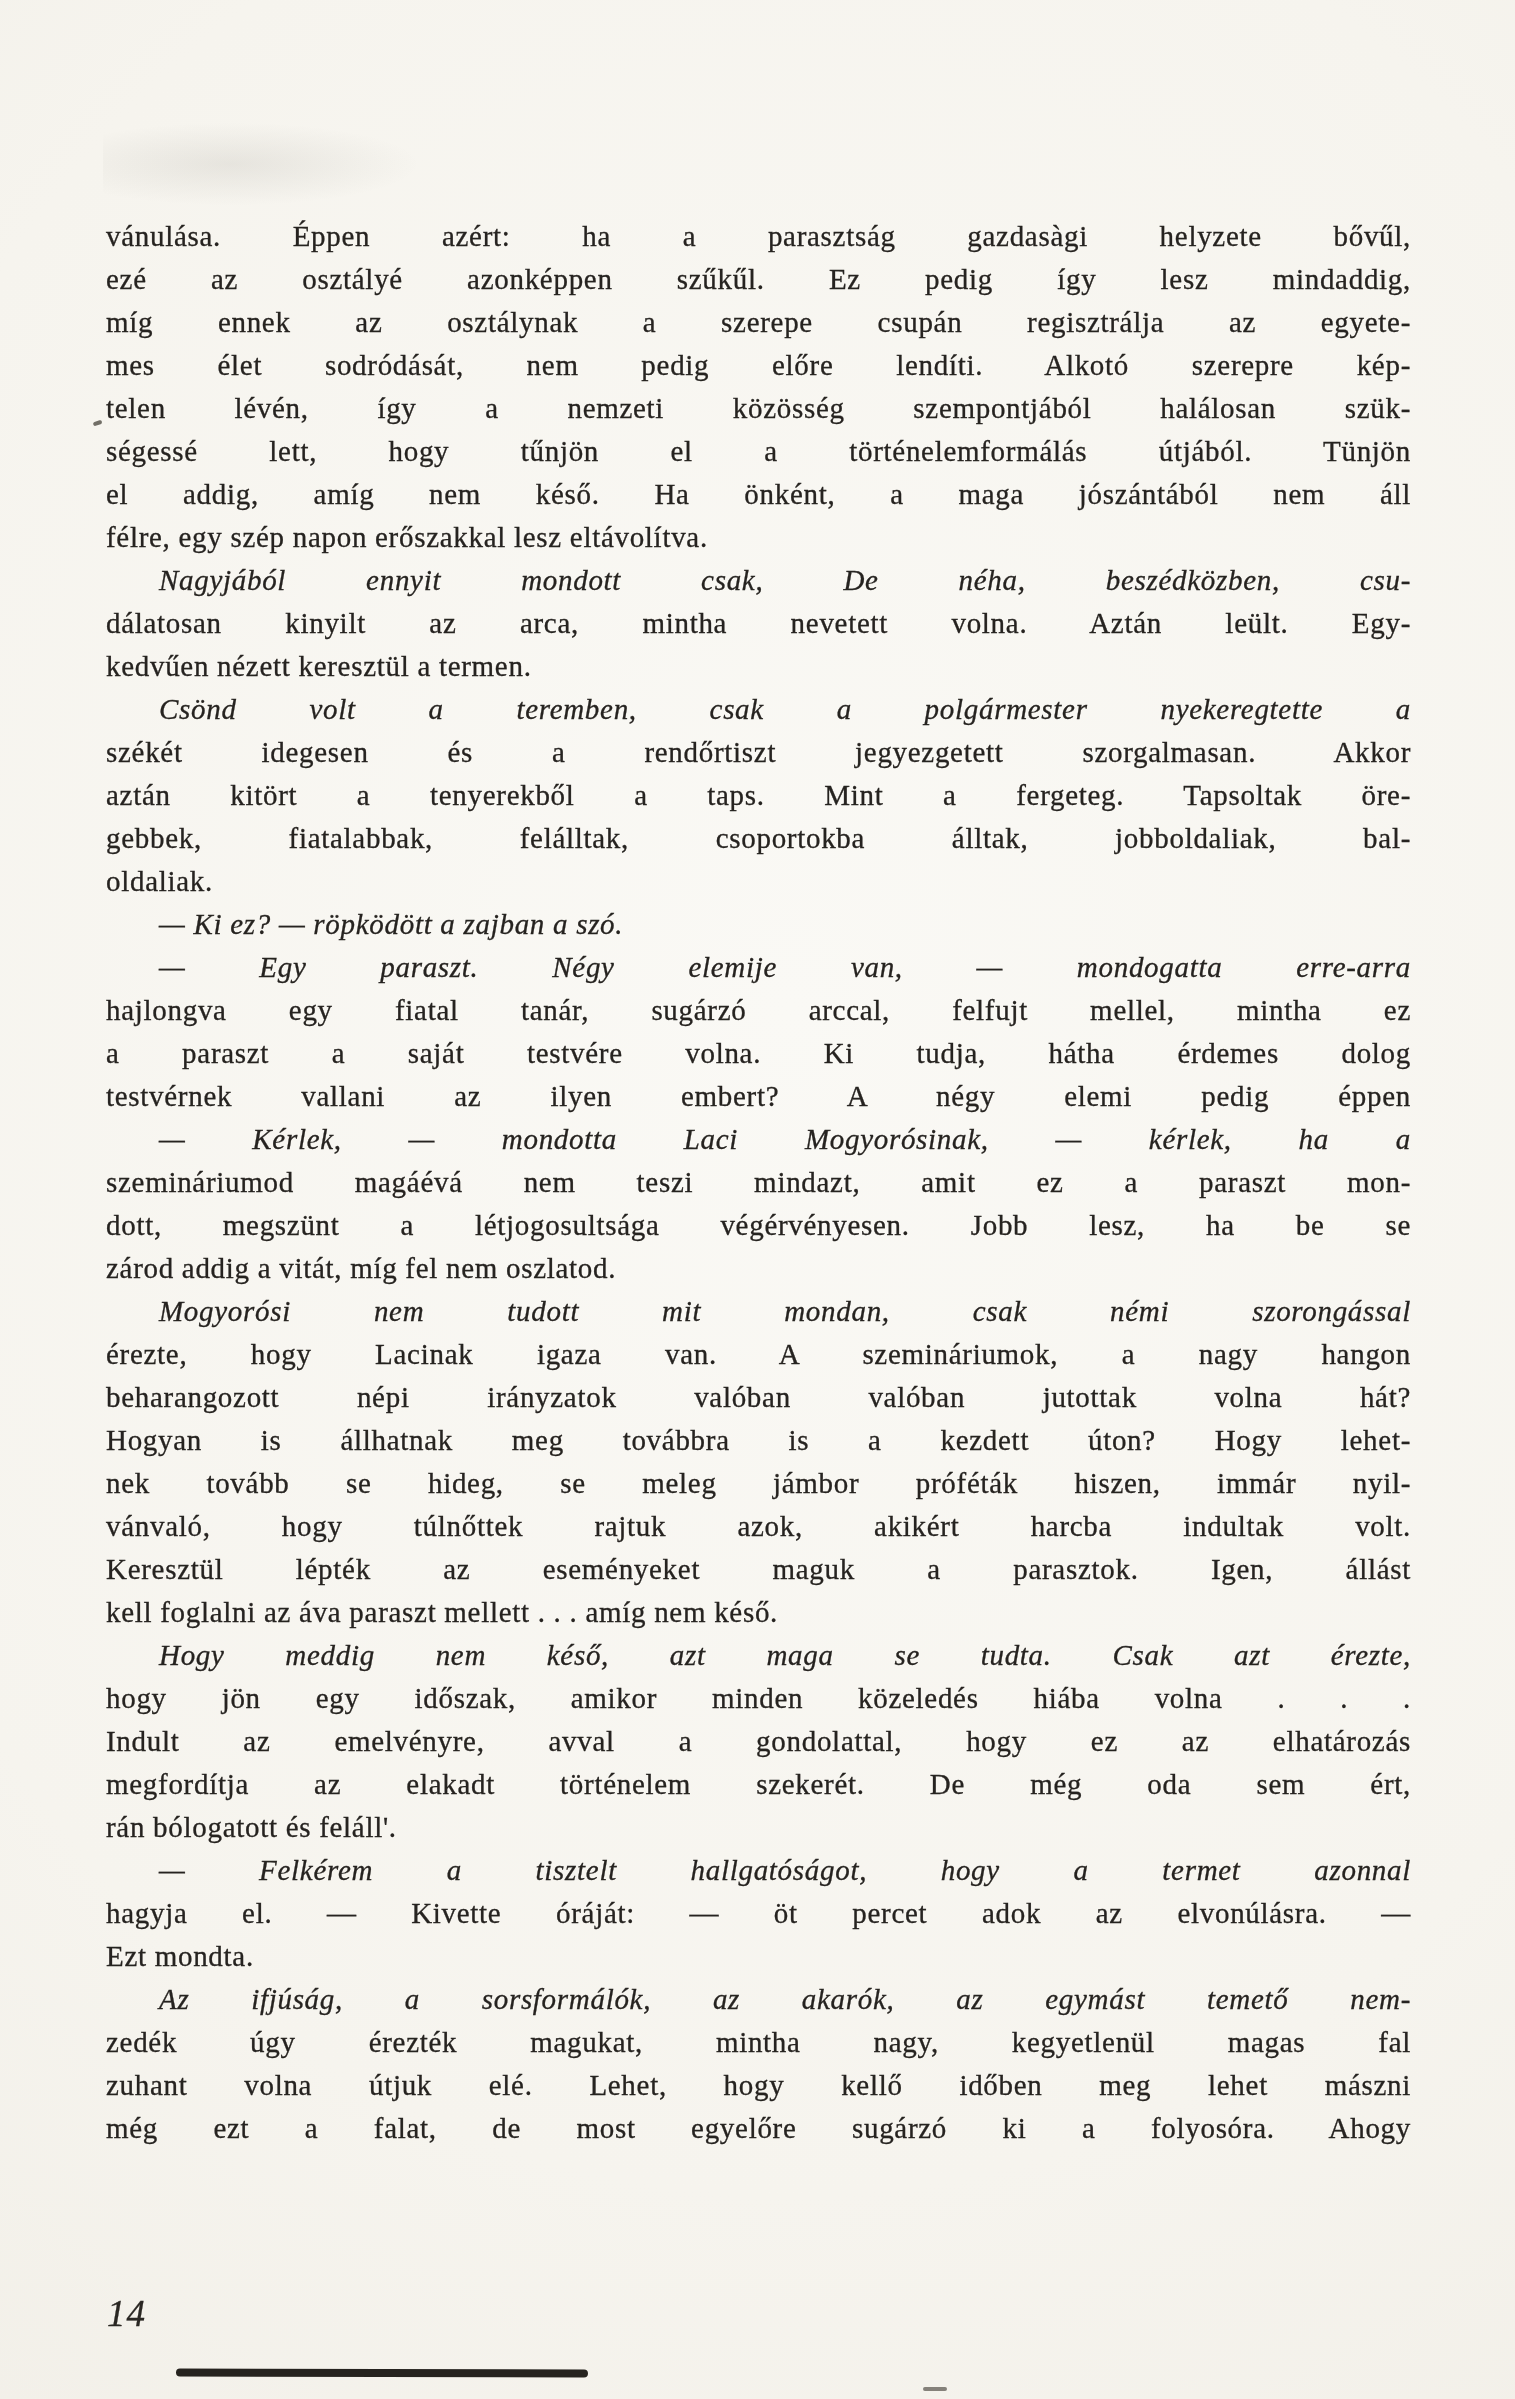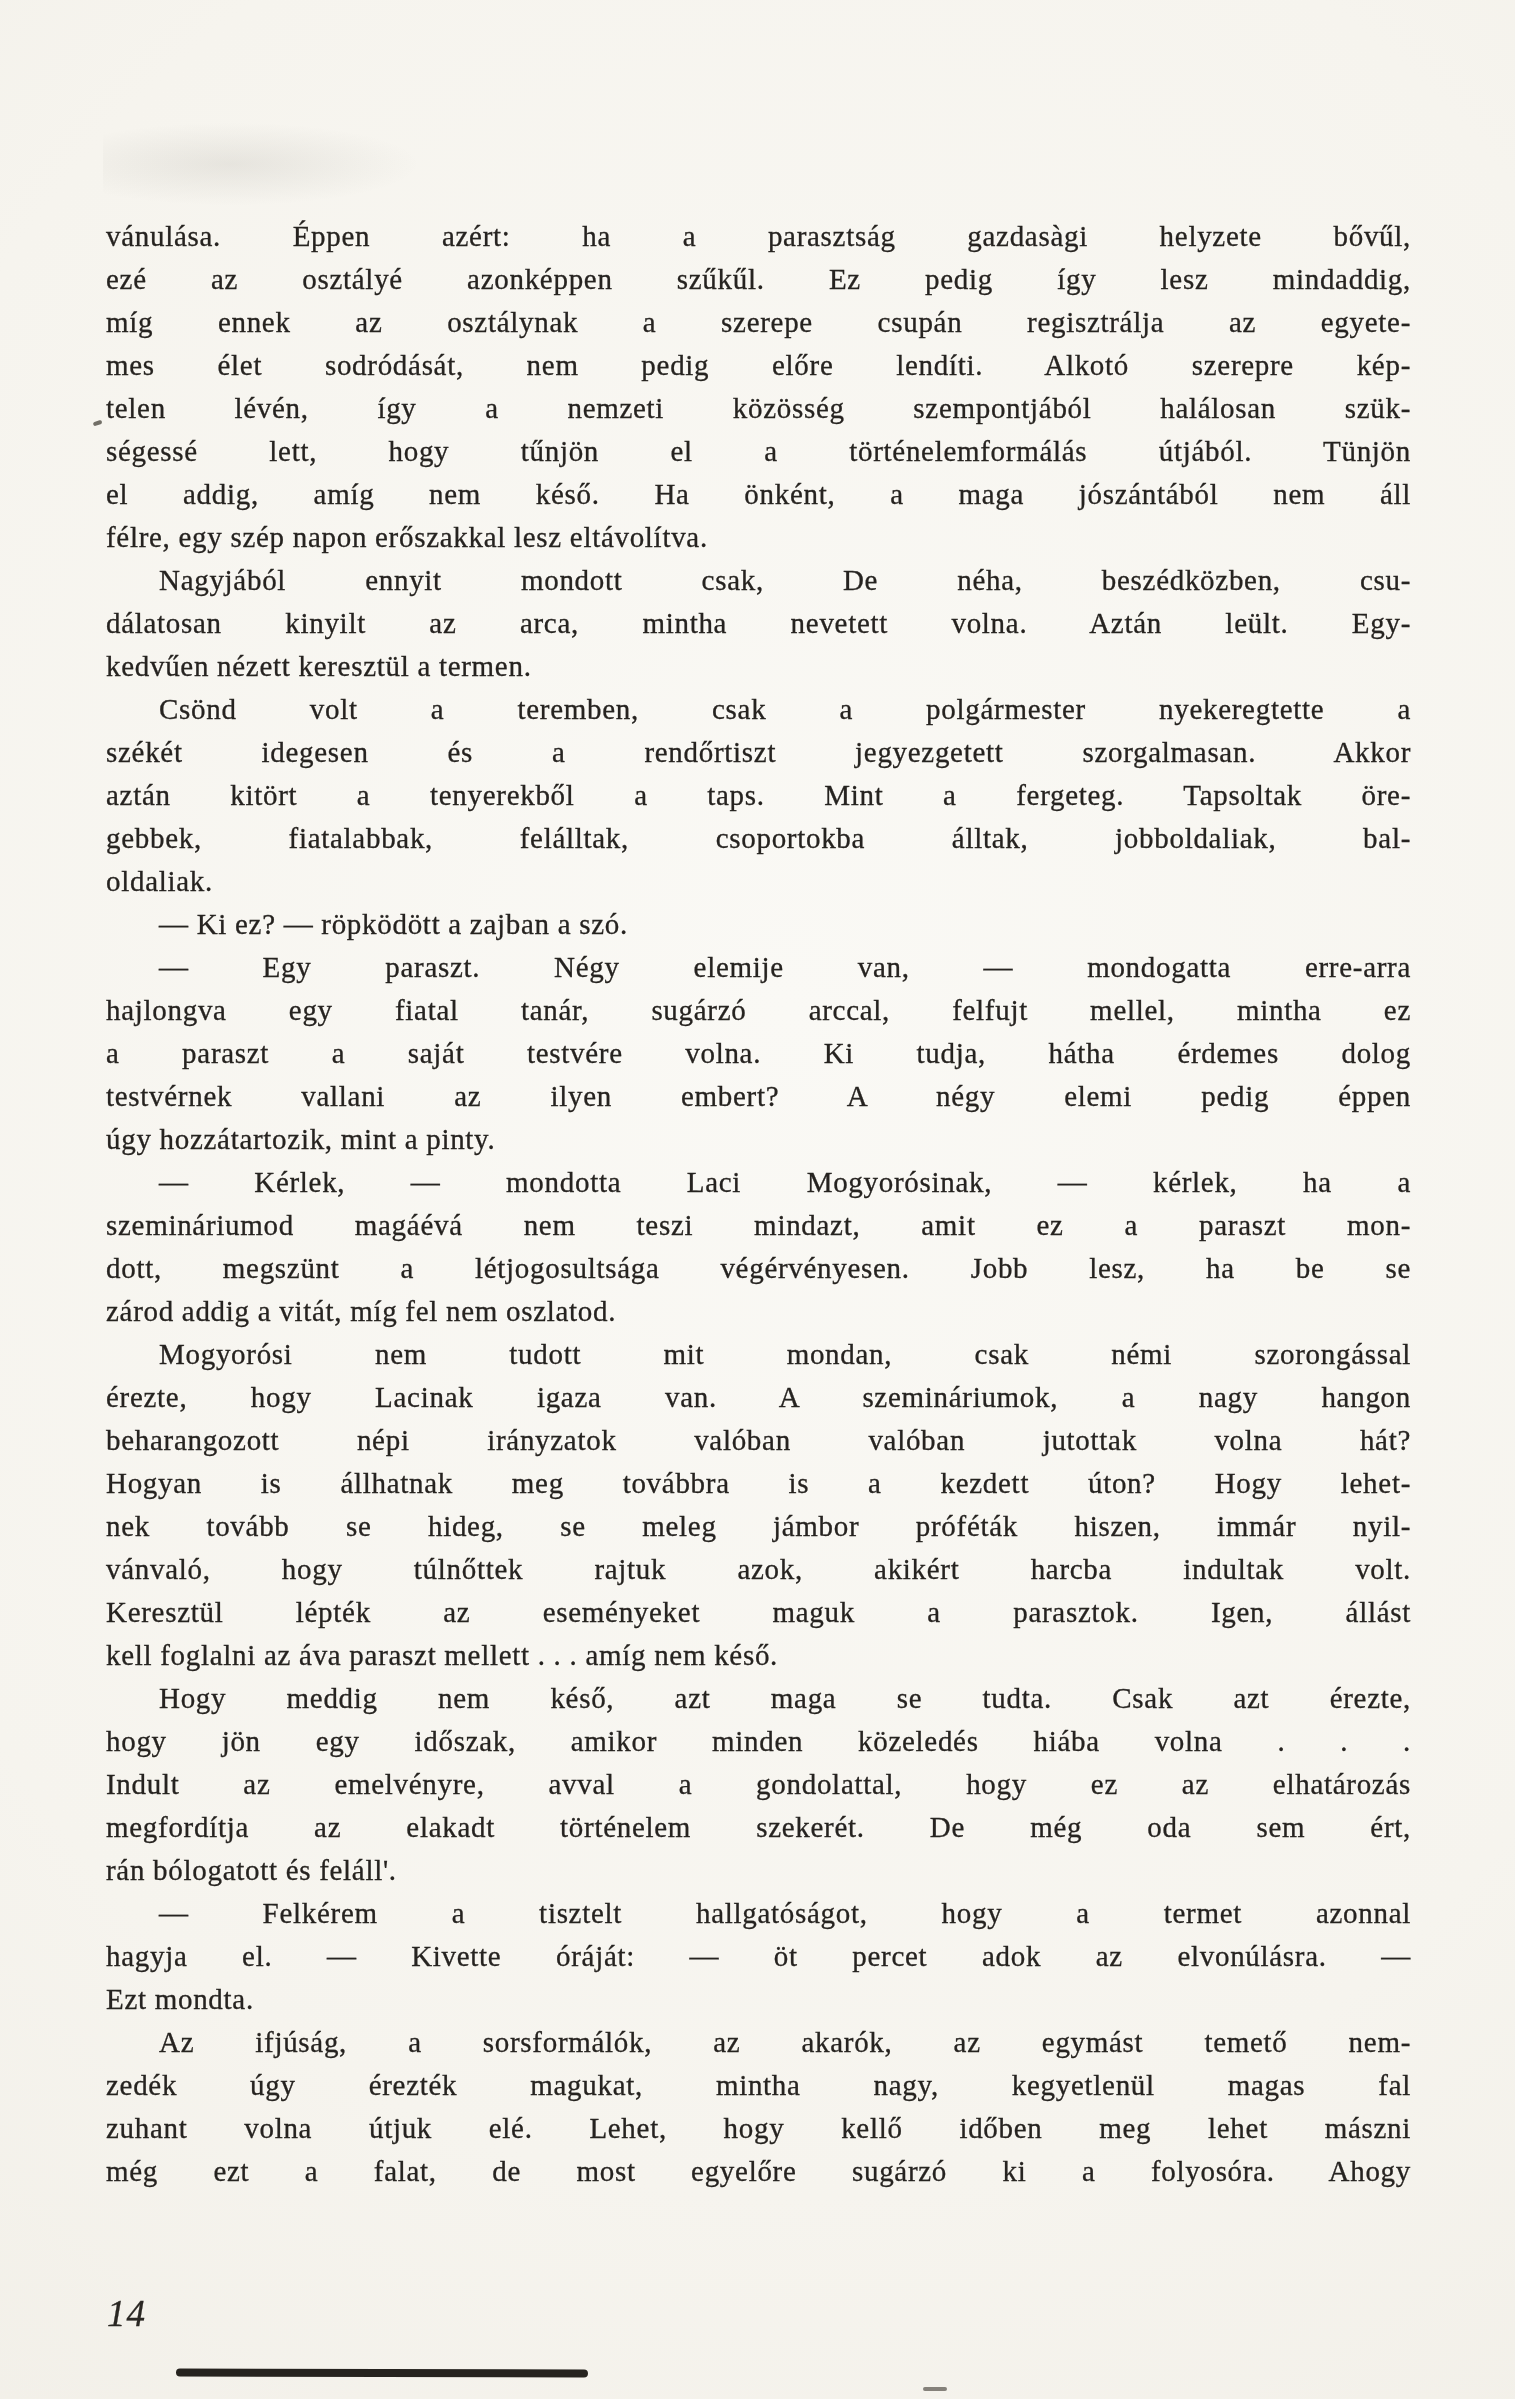--- a/index.html
+++ b/index.html
@@ -41,20 +41,21 @@
     height: 43px;
     color: #262320;
     letter-spacing: 0.7px;
     text-align: justify;
     text-align-last: justify;
     white-space: normal;
     -webkit-text-stroke: 0.3px #262320;
   }
   .line.indent {
     text-indent: 53px;
+    font-style: italic;
   }
   .line.parend {
     text-align-last: left;
   }
   .page-number {
     position: absolute;
     left: 107px;
     top: 2292px;
     font-size: 37px;
     color: #2a2723;
@@ -115,21 +116,20 @@
       <div class="line indent">Csönd volt a teremben, csak a polgármester nyekeregtette a</div>
       <div class="line">székét idegesen és a rendőrtiszt jegyezgetett szorgalmasan. Akkor</div>
       <div class="line">aztán kitört a tenyerekből a taps. Mint a fergeteg. Tapsoltak öre-</div>
       <div class="line">gebbek, fiatalabbak, felálltak, csoportokba álltak, jobboldaliak, bal-</div>
       <div class="line parend">oldaliak.</div>
       <div class="line indent parend">— Ki ez? — röpködött a zajban a szó.</div>
       <div class="line indent">— Egy paraszt. Négy elemije van, — mondogatta erre-arra</div>
       <div class="line">hajlongva egy fiatal tanár, sugárzó arccal, felfujt mellel, mintha ez</div>
       <div class="line">a paraszt a saját testvére volna. Ki tudja, hátha érdemes dolog</div>
       <div class="line">testvérnek vallani az ilyen embert? A négy elemi pedig éppen</div>
-      <div class="line parend">úgy hozzátartozik, mint a pinty.</div>
       <div class="line indent">— Kérlek, — mondotta Laci Mogyorósinak, — kérlek, ha a</div>
       <div class="line">szemináriumod magáévá nem teszi mindazt, amit ez a paraszt mon-</div>
       <div class="line">dott, megszünt a létjogosultsága végérvényesen. Jobb lesz, ha be se</div>
       <div class="line parend">zárod addig a vitát, míg fel nem oszlatod.</div>
       <div class="line indent">Mogyorósi nem tudott mit mondan, csak némi szorongással</div>
       <div class="line">érezte, hogy Lacinak igaza van. A szemináriumok, a nagy hangon</div>
       <div class="line">beharangozott népi irányzatok valóban valóban jutottak volna hát?</div>
       <div class="line">Hogyan is állhatnak meg továbbra is a kezdett úton? Hogy lehet-</div>
       <div class="line">nek tovább se hideg, se meleg jámbor próféták hiszen, immár nyil-</div>
       <div class="line">vánvaló, hogy túlnőttek rajtuk azok, akikért harcba indultak volt.</div>

